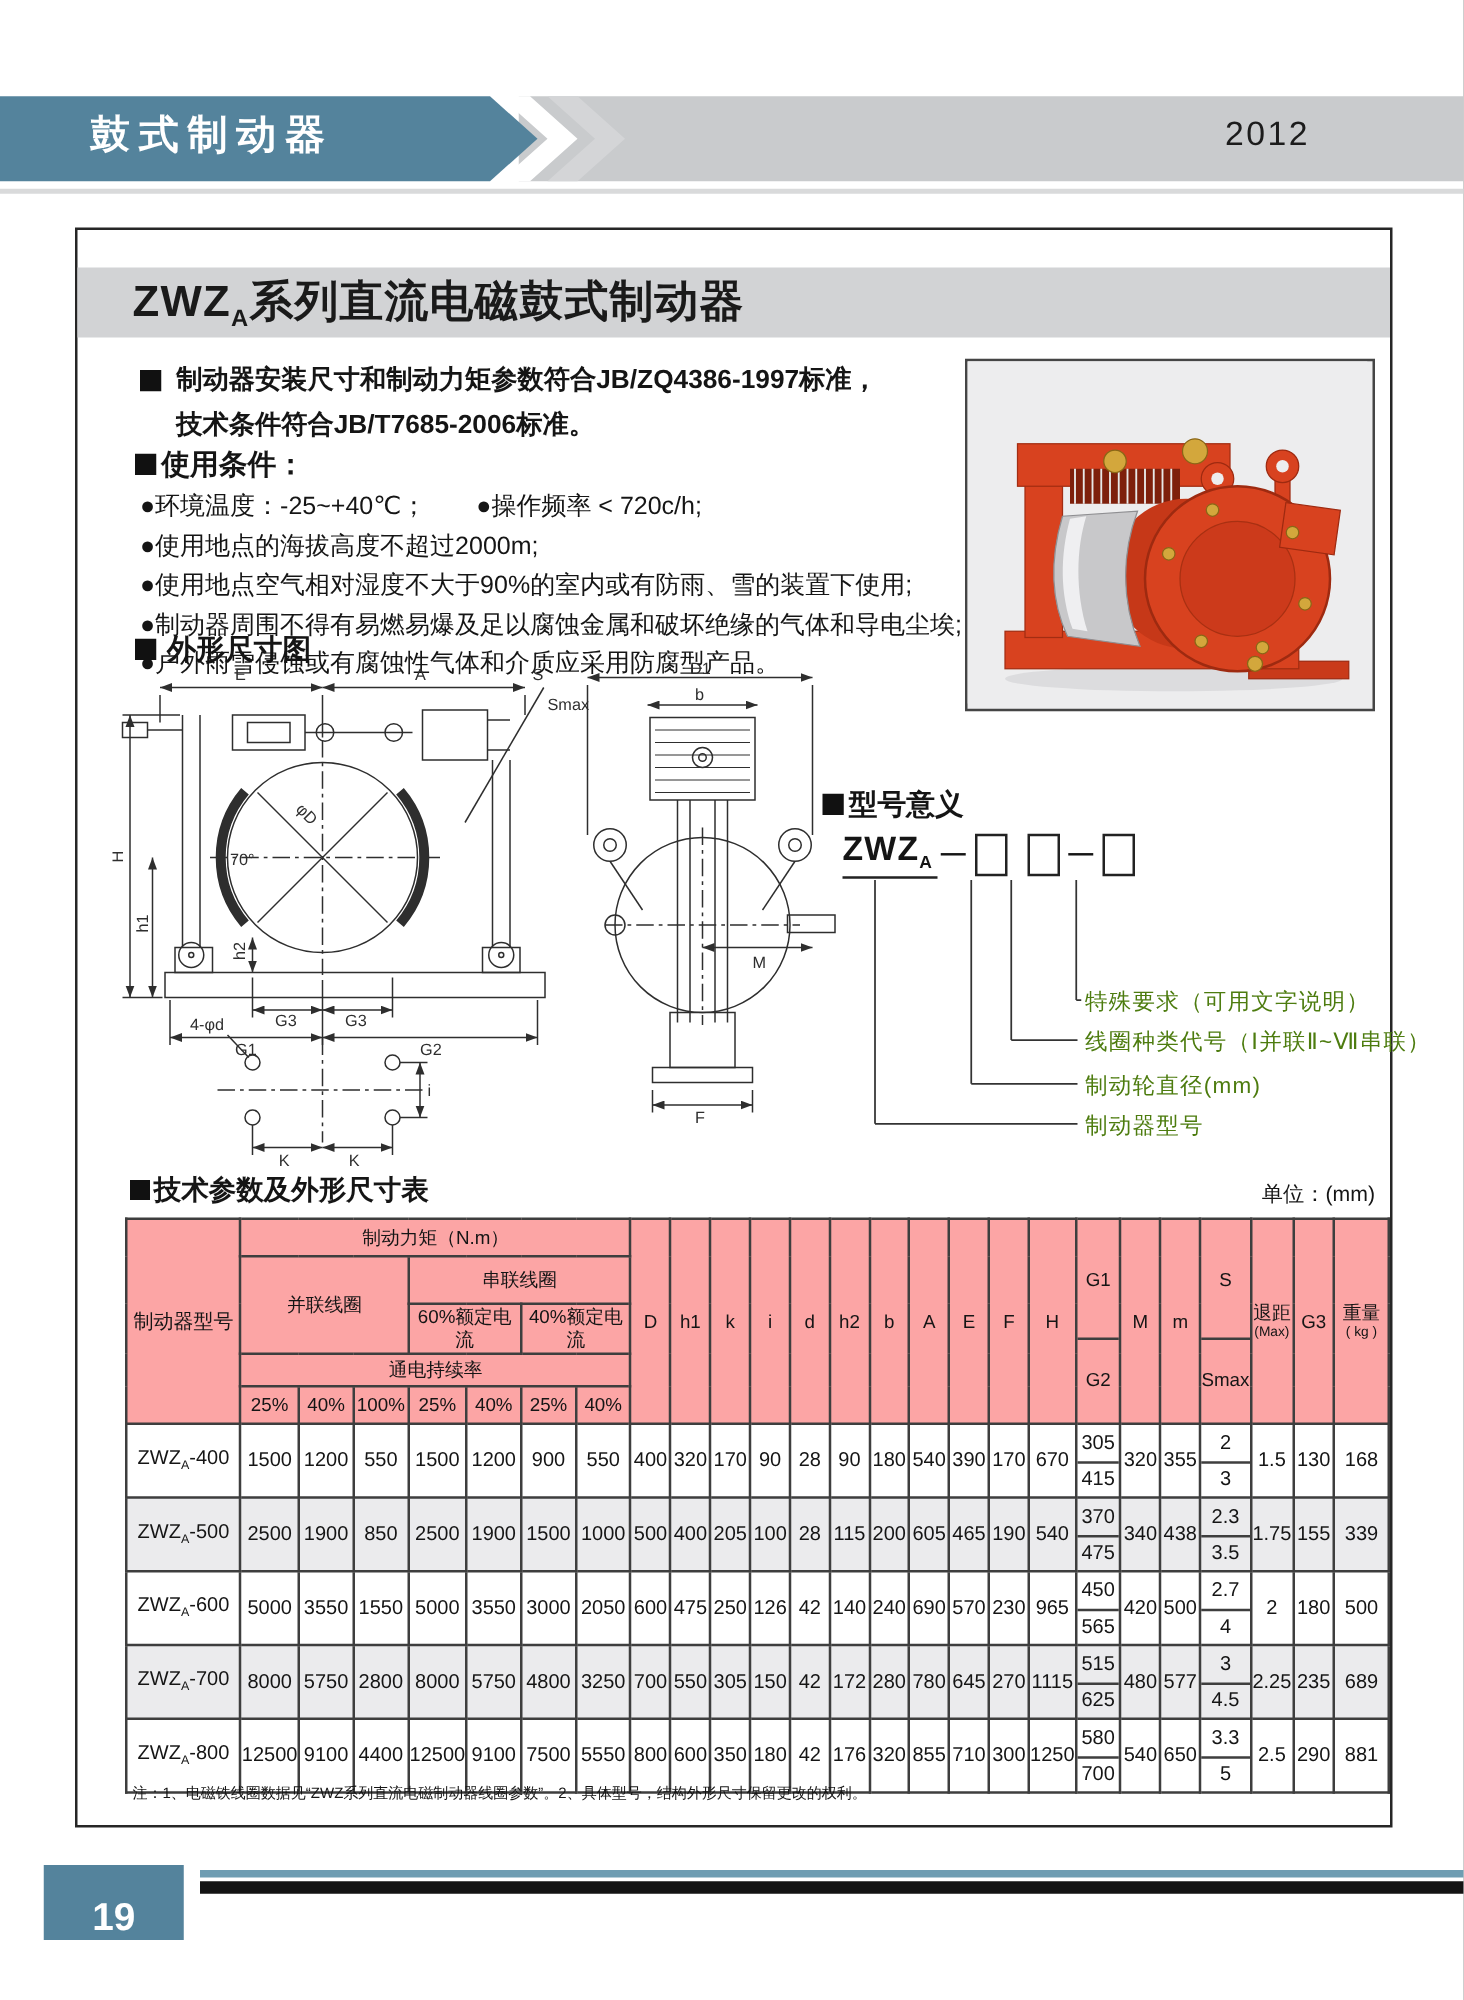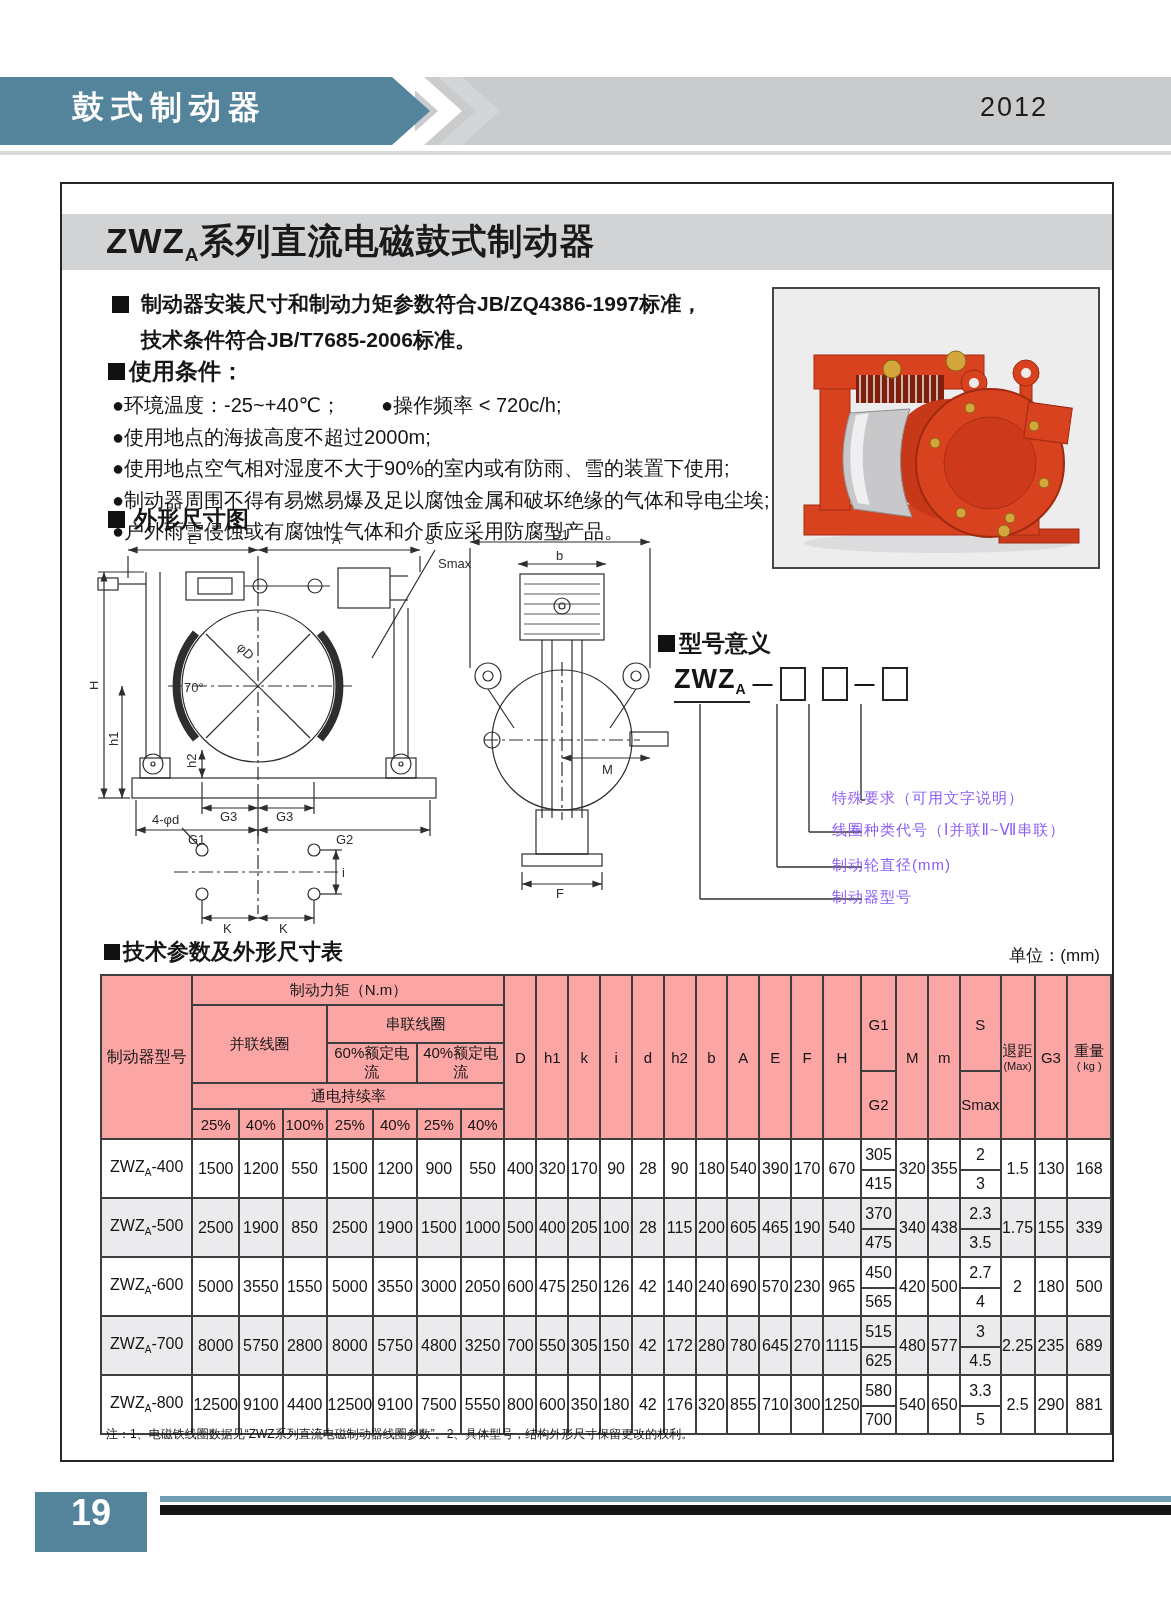--- a/index.html
+++ b/index.html
@@ -34,21 +34,21 @@
   
   #model-title{left:596px;top:444px;}
   #model-title .sq{margin-right:4px;}
   .model-code{position:absolute;left:612px;top:480px;display:flex;align-items:center;}
   .code-text{font-size:27px;font-weight:600;border-bottom:2px solid #222;padding:0 3px 4px 0;letter-spacing:1px;}
   .code-text .csub{font-size:14px;}
   .code-dash{font-size:20px;margin:0 3px;font-weight:600;}
   .code-box{width:22px;height:30px;border:2px solid #222;margin:0 4px;background:#fff;}
   .code-gap{width:8px;}
   .legend-svg{position:absolute;left:595px;top:520px;}
-  .legend-label{position:absolute;left:770px;font-size:15px;color:#8b5cf6;white-space:nowrap;letter-spacing:1px;}
+  .legend-label{position:absolute;left:806px;font-size:18px;color:#4d7c0f;white-space:nowrap;letter-spacing:1px;}
   
   #table-title{left:42px;top:753px;font-size:22px;}
   #table-title .sq{margin-right:3px;width:16px;height:16px;}
   .unit{position:absolute;right:12px;top:760px;font-size:17px;}
   #specs-table{position:absolute;left:38px;top:790px;border-collapse:collapse;table-layout:fixed;background:#fff;}
   #specs-table th,#specs-table td{border:2px solid #3e3e3e;text-align:center;padding:0;}
   #specs-table thead th{background:#fca5a5;font-weight:normal;font-size:15px;}
   #specs-table thead tr:nth-child(1){height:30px;}
   #specs-table thead tr:nth-child(2){height:38px;}
   #specs-table thead tr:nth-child(3){height:38px;}
@@ -61,21 +61,21 @@
   .splitcell{padding:0;}
   .hsp-top{height:92px;border-bottom:2px solid #3e3e3e;display:flex;align-items:center;justify-content:center;}
   .hsp-bot{height:64px;display:flex;align-items:center;justify-content:center;}
   .dsp-top{height:28px;border-bottom:2px solid #3e3e3e;display:flex;align-items:center;justify-content:center;}
   .dsp-bot{height:26px;display:flex;align-items:center;justify-content:center;}
   .stk-main{font-size:15px;line-height:18px;}
   .stk-sub{font-size:11px;line-height:12px;}
   .note{position:absolute;left:44px;top:1242px;font-size:12px;white-space:nowrap;}
   
   .pagenum{position:absolute;left:35px;top:1492px;width:112px;height:60px;background:#54839c;color:#fff;
-           font-size:36px;font-weight:bold;display:flex;align-items:flex-start;justify-content:center;}
+           font-size:31px;font-weight:bold;display:flex;align-items:flex-end;justify-content:center;}
   .fline-blue{position:absolute;left:160px;top:1496px;width:1011px;height:6px;background:#6f9db2;}
   .fline-black{position:absolute;left:160px;top:1505px;width:1011px;height:10px;background:#141414;}
 </style>
 </head>
 <body>
 
 <div class="page">
 
   <svg class="banner-svg" width="1171" height="74">
     <rect x="415" y="2" width="756" height="68" fill="#c9cbcd"></rect>

